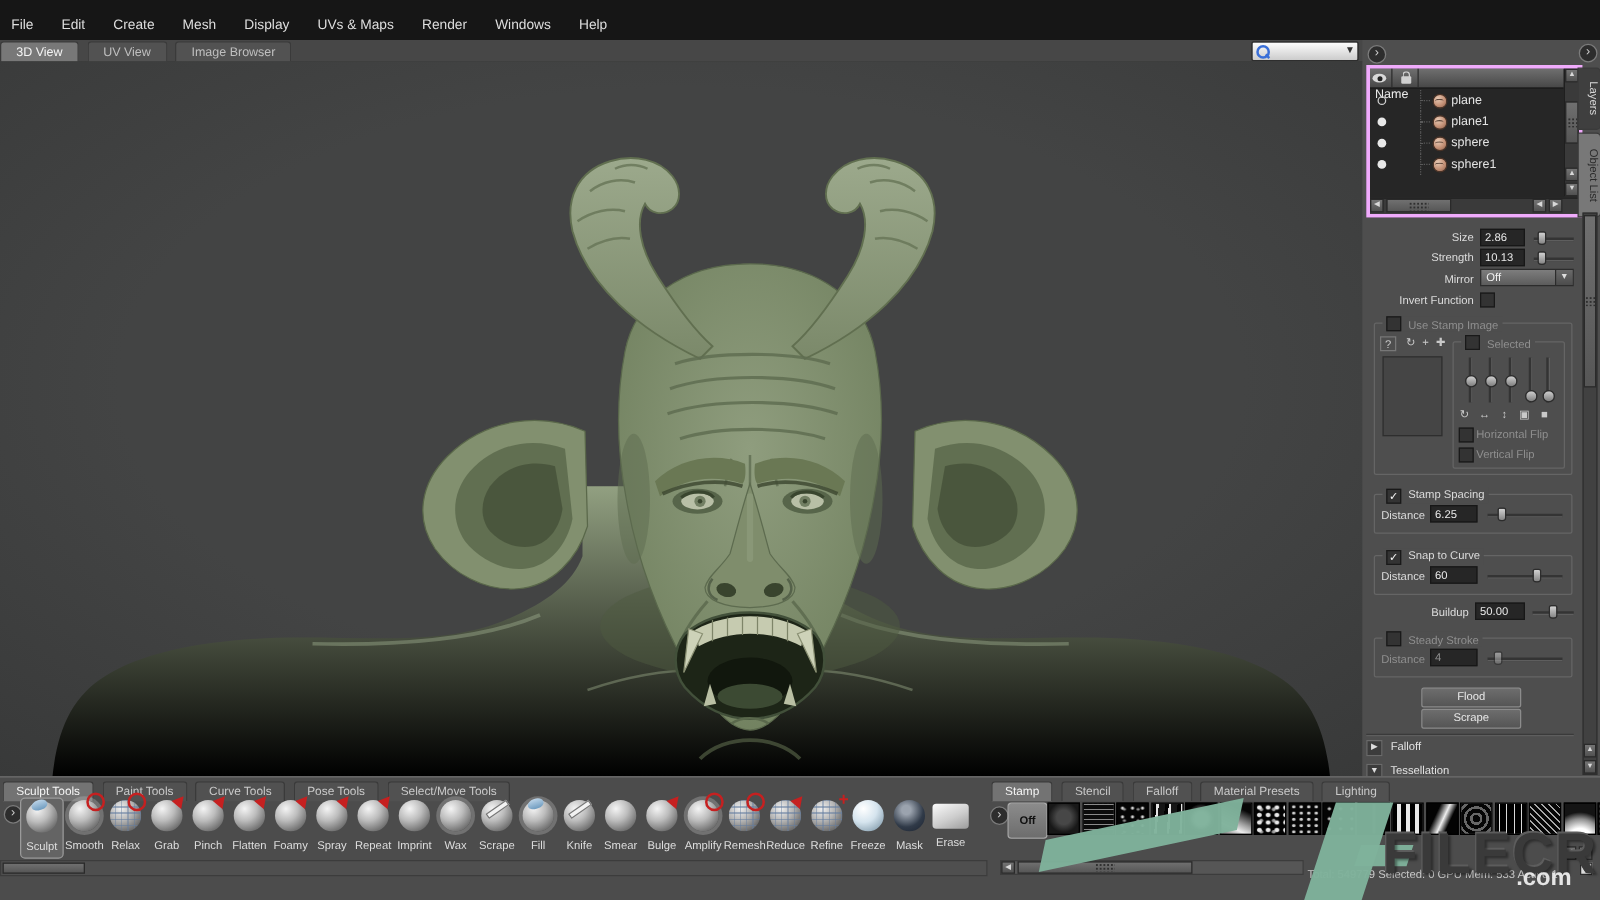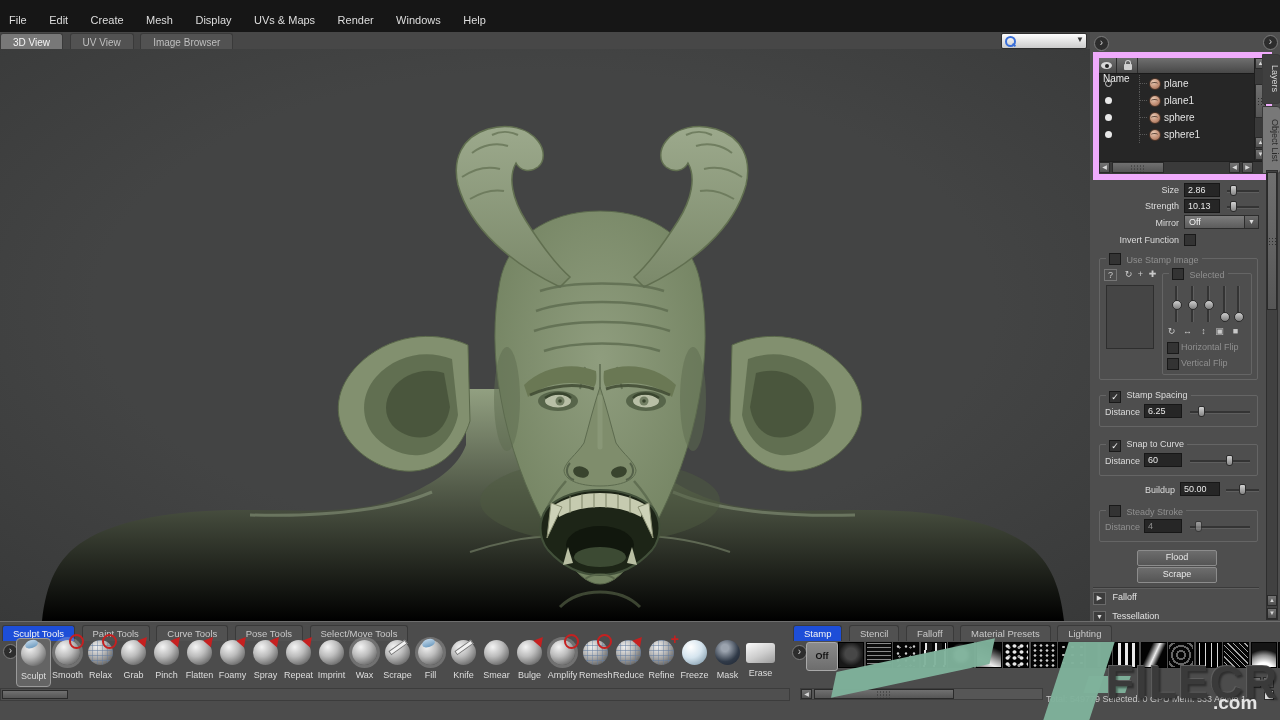--- a/index.html
+++ b/index.html
@@ -23,21 +23,21 @@
   .mag{position:absolute;left:3px;top:2px;width:7px;height:7px;border:2px solid #3a6fd8;border-radius:50%;}
   .mag::after{content:"";position:absolute;left:5px;top:6px;width:4px;height:2px;background:#3a6fd8;transform:rotate(45deg);}
   .combo-arrow{position:absolute;right:2px;top:1px;font-size:8px;color:#333;}
 
   
   .chev{width:13px;height:13px;border-radius:50%;background:#2d2d2d;border:1px solid #7c7c7c;
         color:#cfcfcf;font-size:10px;line-height:12px;text-align:center;}
 
   
   #rightpanel{left:1090px;top:32px;width:190px;height:589px;background:#4e4e4e;}
-  #layersbox{position:absolute;left:3px;top:20px;width:167px;height:116px;background:#262626;border:6px solid #f0abfc;}
+  #layersbox{position:absolute;left:3px;top:20px;width:167px;height:116px;background:#262626;border:3px solid #f0abfc;}
   #layershdr{position:absolute;left:0;top:0;width:155px;height:15px;background:linear-gradient(#6f6f6f,#474747);
              border-bottom:1px solid #1a1a1a;color:#ececec;font-size:10px;}
   .hdr-cell{display:inline-block;vertical-align:top;height:15px;border-right:1px solid #2c2c2c;}
   .eye{position:relative;display:inline-block;width:11px;height:7px;margin:4px 2px;border-radius:50%;background:#d8d8d8;}
   .eye::after{content:"";position:absolute;left:3.5px;top:1.5px;width:4px;height:4px;border-radius:50%;background:#222;}
   .lock{position:relative;display:inline-block;width:8px;height:6px;margin:6px 4px 0;background:#d0d0d0;border-radius:1px;}
   .lock::before{content:"";position:absolute;left:1px;top:-4px;width:4px;height:4px;border:1.5px solid #d0d0d0;border-bottom:none;border-radius:3px 3px 0 0;}
   .lrow{position:absolute;left:0;width:155px;height:17px;color:#e3e3e3;font-size:10px;}
   .visdot{position:absolute;left:6px;top:5px;width:7px;height:7px;border-radius:50%;}
   .visdot[data-vis="on"]{background:#e8e8e8;}
@@ -89,21 +89,21 @@
   .mini-ico{display:inline-block;width:13px;text-align:center;color:#c9c9c9;font-size:9px;}
   .thumbbox{position:absolute;background:#454545;border:1px solid #2e2e2e;}
 
   
   #props-scroll{position:absolute;left:176px;top:138px;width:12px;height:450px;background:#414141;border:1px solid #2e2e2e;box-sizing:border-box;}
 
   
   #bottombar{left:0;top:621px;width:1280px;height:99px;background:#4c4c4c;border-top:1px solid #6e6e6e;box-sizing:border-box;}
   .btab{display:inline-block;height:13px;line-height:13px;padding:1px 10px;font-size:9.5px;color:#c9c9c9;
         background:#515151;margin-right:2px;border-radius:3px 3px 0 0;border:1px solid #3a3a3a;border-bottom:none;}
-  .btab.active{background:#1d4ed8;color:#f5f5f5;}
+  .btab.active{background:#737373;color:#f5f5f5;}
   #tooltabs{position:absolute;left:2px;top:1px;white-space:nowrap;}
   #stamptabs{position:absolute;left:793px;top:1px;white-space:nowrap;}
 
   #tooltray{position:absolute;left:0;top:16px;width:790px;height:48px;}
   .tool{position:absolute;top:2px;width:33px;height:45px;text-align:center;}
   .tool.sel{background:#646464;border:1px solid #9a9a9a;border-radius:4px;margin-top:-2px;padding-top:2px;}
   .ball{position:relative;display:inline-block;width:25px;height:25px;border-radius:50%;
         background:radial-gradient(circle at 35% 28%,#f4f4f4,#bcbcbc 40%,#757575 75%,#525252);}
   .tool[data-kind="spiky"] .ball{box-shadow:0 0 0 3px rgba(200,200,200,.30);}
   .tool[data-kind="wire"] .ball{background:

